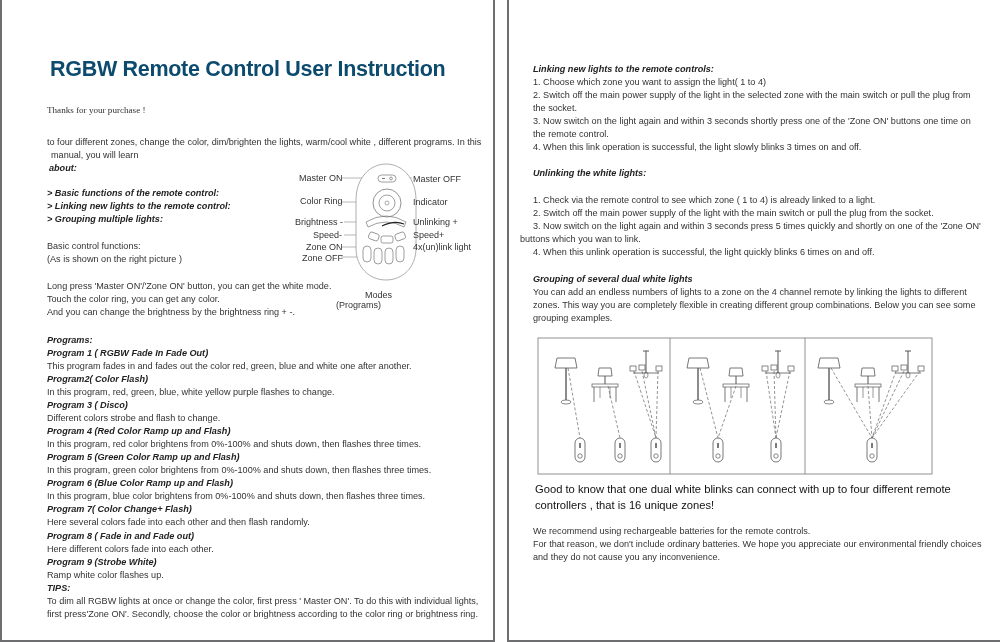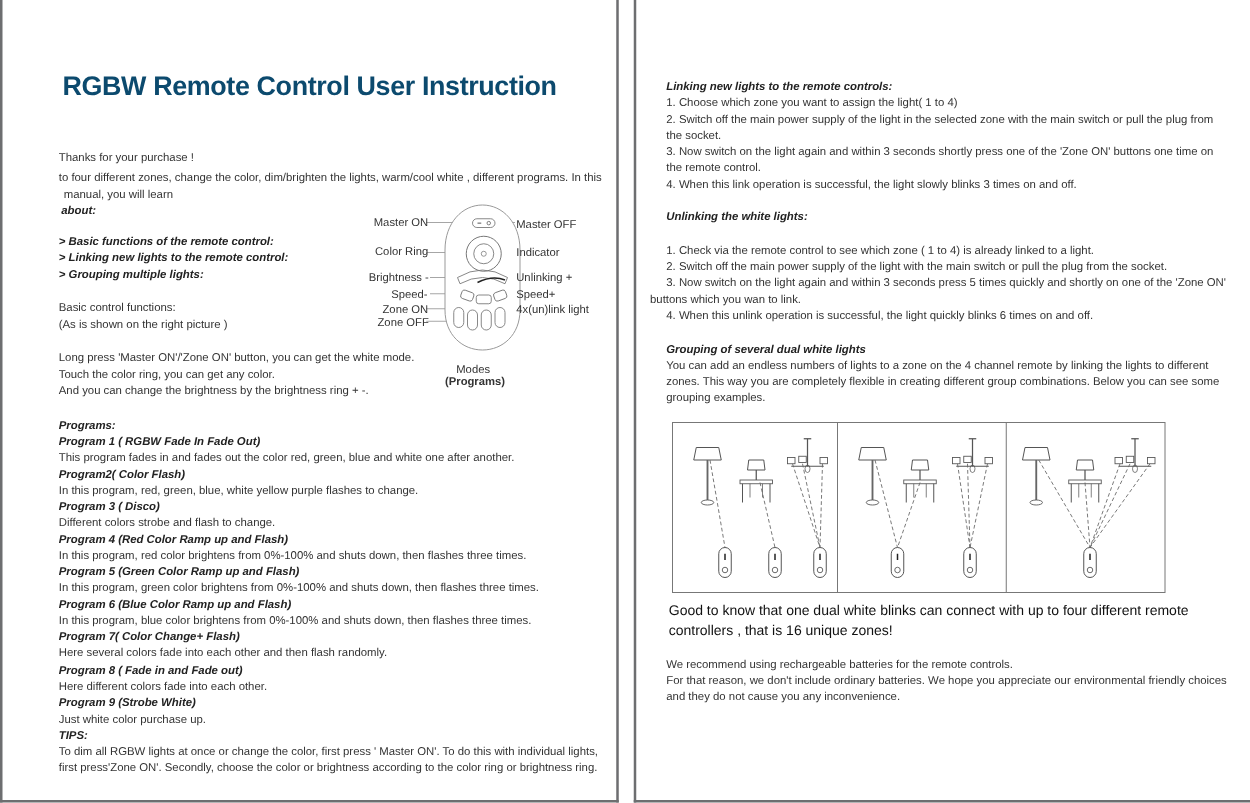--- a/index.html
+++ b/index.html
@@ -12,21 +12,21 @@
   .bi { font-weight: bold; font-style: italic; color: #222; }
   .lbl { position: absolute; font-size: 9px; color: #333; white-space: nowrap; line-height: 11px; }
   .callout { position: absolute; left: 535px; top: 481px; font-size: 11.2px; line-height: 16px; color: #111; white-space: nowrap; }
 </style>
 </head>
 <body>
 
 <div class="page" id="page-left">
   <div class="title">RGBW Remote Control User Instruction</div>
 
-  <div class="txt" style="left:45px;top:120px;">Thanks for your purchase !</div>
+  <div class="txt" style="left:45px;top:104px;font-family:Liberation Serif, serif;">Thanks for your purchase !</div>
   <div class="txt" style="left:45px;top:136px;">to four different zones, change the color, dim/brighten the lights, warm/cool white , different programs. In this</div>
   <div class="txt" style="left:49px;top:149px;">manual, you will learn</div>
   <div class="txt bi" style="left:47px;top:162px;">about:</div>
 
   <div class="txt bi" style="left:45px;top:187px;">&gt; Basic functions of the remote control:</div>
   <div class="txt bi" style="left:45px;top:200px;">&gt; Linking new lights to the remote control:</div>
   <div class="txt bi" style="left:45px;top:213px;">&gt; Grouping multiple lights:</div>
 
   <div class="txt" style="left:45px;top:240px;">Basic control functions:</div>
   <div class="txt" style="left:45px;top:253px;">(As is shown on the right picture )</div>
@@ -72,41 +72,41 @@
   <div class="lbl" style="left:298px;top:196px;">Color Ring</div>
   <div class="lbl" style="left:411px;top:197px;">Indicator</div>
   <div class="lbl" style="left:293px;top:217px;">Brightness -</div>
   <div class="lbl" style="left:411px;top:217px;">Unlinking +</div>
   <div class="lbl" style="left:311px;top:230px;">Speed-</div>
   <div class="lbl" style="left:411px;top:230px;">Speed+</div>
   <div class="lbl" style="left:304px;top:242px;">Zone ON</div>
   <div class="lbl" style="left:411px;top:242px;">4x(un)link light</div>
   <div class="lbl" style="left:300px;top:253px;">Zone OFF</div>
   <div class="lbl" style="left:363px;top:290px;">Modes</div>
-  <div class="lbl" style="left:354px;top:300px;font-weight:bold;">(Programs)</div>
+  <div class="lbl" style="left:334px;top:300px;">(Programs)</div>
 
   <div class="txt bi" style="left:45px;top:334px;">Programs:</div>
   <div class="txt bi" style="left:45px;top:347px;">Program 1 ( RGBW Fade In Fade Out)</div>
   <div class="txt" style="left:45px;top:360px;">This program fades in and fades out the color red, green, blue and white one after another.</div>
   <div class="txt bi" style="left:45px;top:373px;">Program2( Color Flash)</div>
   <div class="txt" style="left:45px;top:386px;">In this program, red, green, blue, white yellow purple flashes to change.</div>
   <div class="txt bi" style="left:45px;top:399px;">Program 3 ( Disco)</div>
   <div class="txt" style="left:45px;top:412px;">Different colors strobe and flash to change.</div>
   <div class="txt bi" style="left:45px;top:425px;">Program 4 (Red Color Ramp up and Flash)</div>
   <div class="txt" style="left:45px;top:438px;">In this program, red color brightens from 0%-100% and shuts down, then flashes three times.</div>
   <div class="txt bi" style="left:45px;top:451px;">Program 5 (Green Color Ramp up and Flash)</div>
   <div class="txt" style="left:45px;top:464px;">In this program, green color brightens from 0%-100% and shuts down, then flashes three times.</div>
   <div class="txt bi" style="left:45px;top:477px;">Program 6 (Blue Color Ramp up and Flash)</div>
   <div class="txt" style="left:45px;top:490px;">In this program, blue color brightens from 0%-100% and shuts down, then flashes three times.</div>
   <div class="txt bi" style="left:45px;top:503px;">Program 7( Color Change+ Flash)</div>
   <div class="txt" style="left:45px;top:516px;">Here several colors fade into each other and then flash randomly.</div>
   <div class="txt bi" style="left:45px;top:530px;">Program 8 ( Fade in and Fade out)</div>
   <div class="txt" style="left:45px;top:543px;">Here different colors fade into each other.</div>
   <div class="txt bi" style="left:45px;top:556px;">Program 9 (Strobe White)</div>
-  <div class="txt" style="left:45px;top:569px;">Just white color purchase up.</div>
+  <div class="txt" style="left:45px;top:569px;">Ramp white color flashes up.</div>
   <div class="txt bi" style="left:45px;top:582px;">TIPS:</div>
   <div class="txt" style="left:45px;top:595px;">To dim all RGBW lights at once or change the color, first press ' Master ON'. To do this with individual lights,</div>
   <div class="txt" style="left:45px;top:608px;">first press'Zone ON'. Secondly, choose the color or brightness according to the color ring or brightness ring.</div>
 </div>
 
 <div class="page" id="page-right">
 </div>
 
 <div class="txt bi" style="left:533px;top:63px;">Linking new lights to the remote controls:</div>
 <div class="txt" style="left:533px;top:76px;">1. Choose which zone you want to assign the light( 1 to 4)</div>

